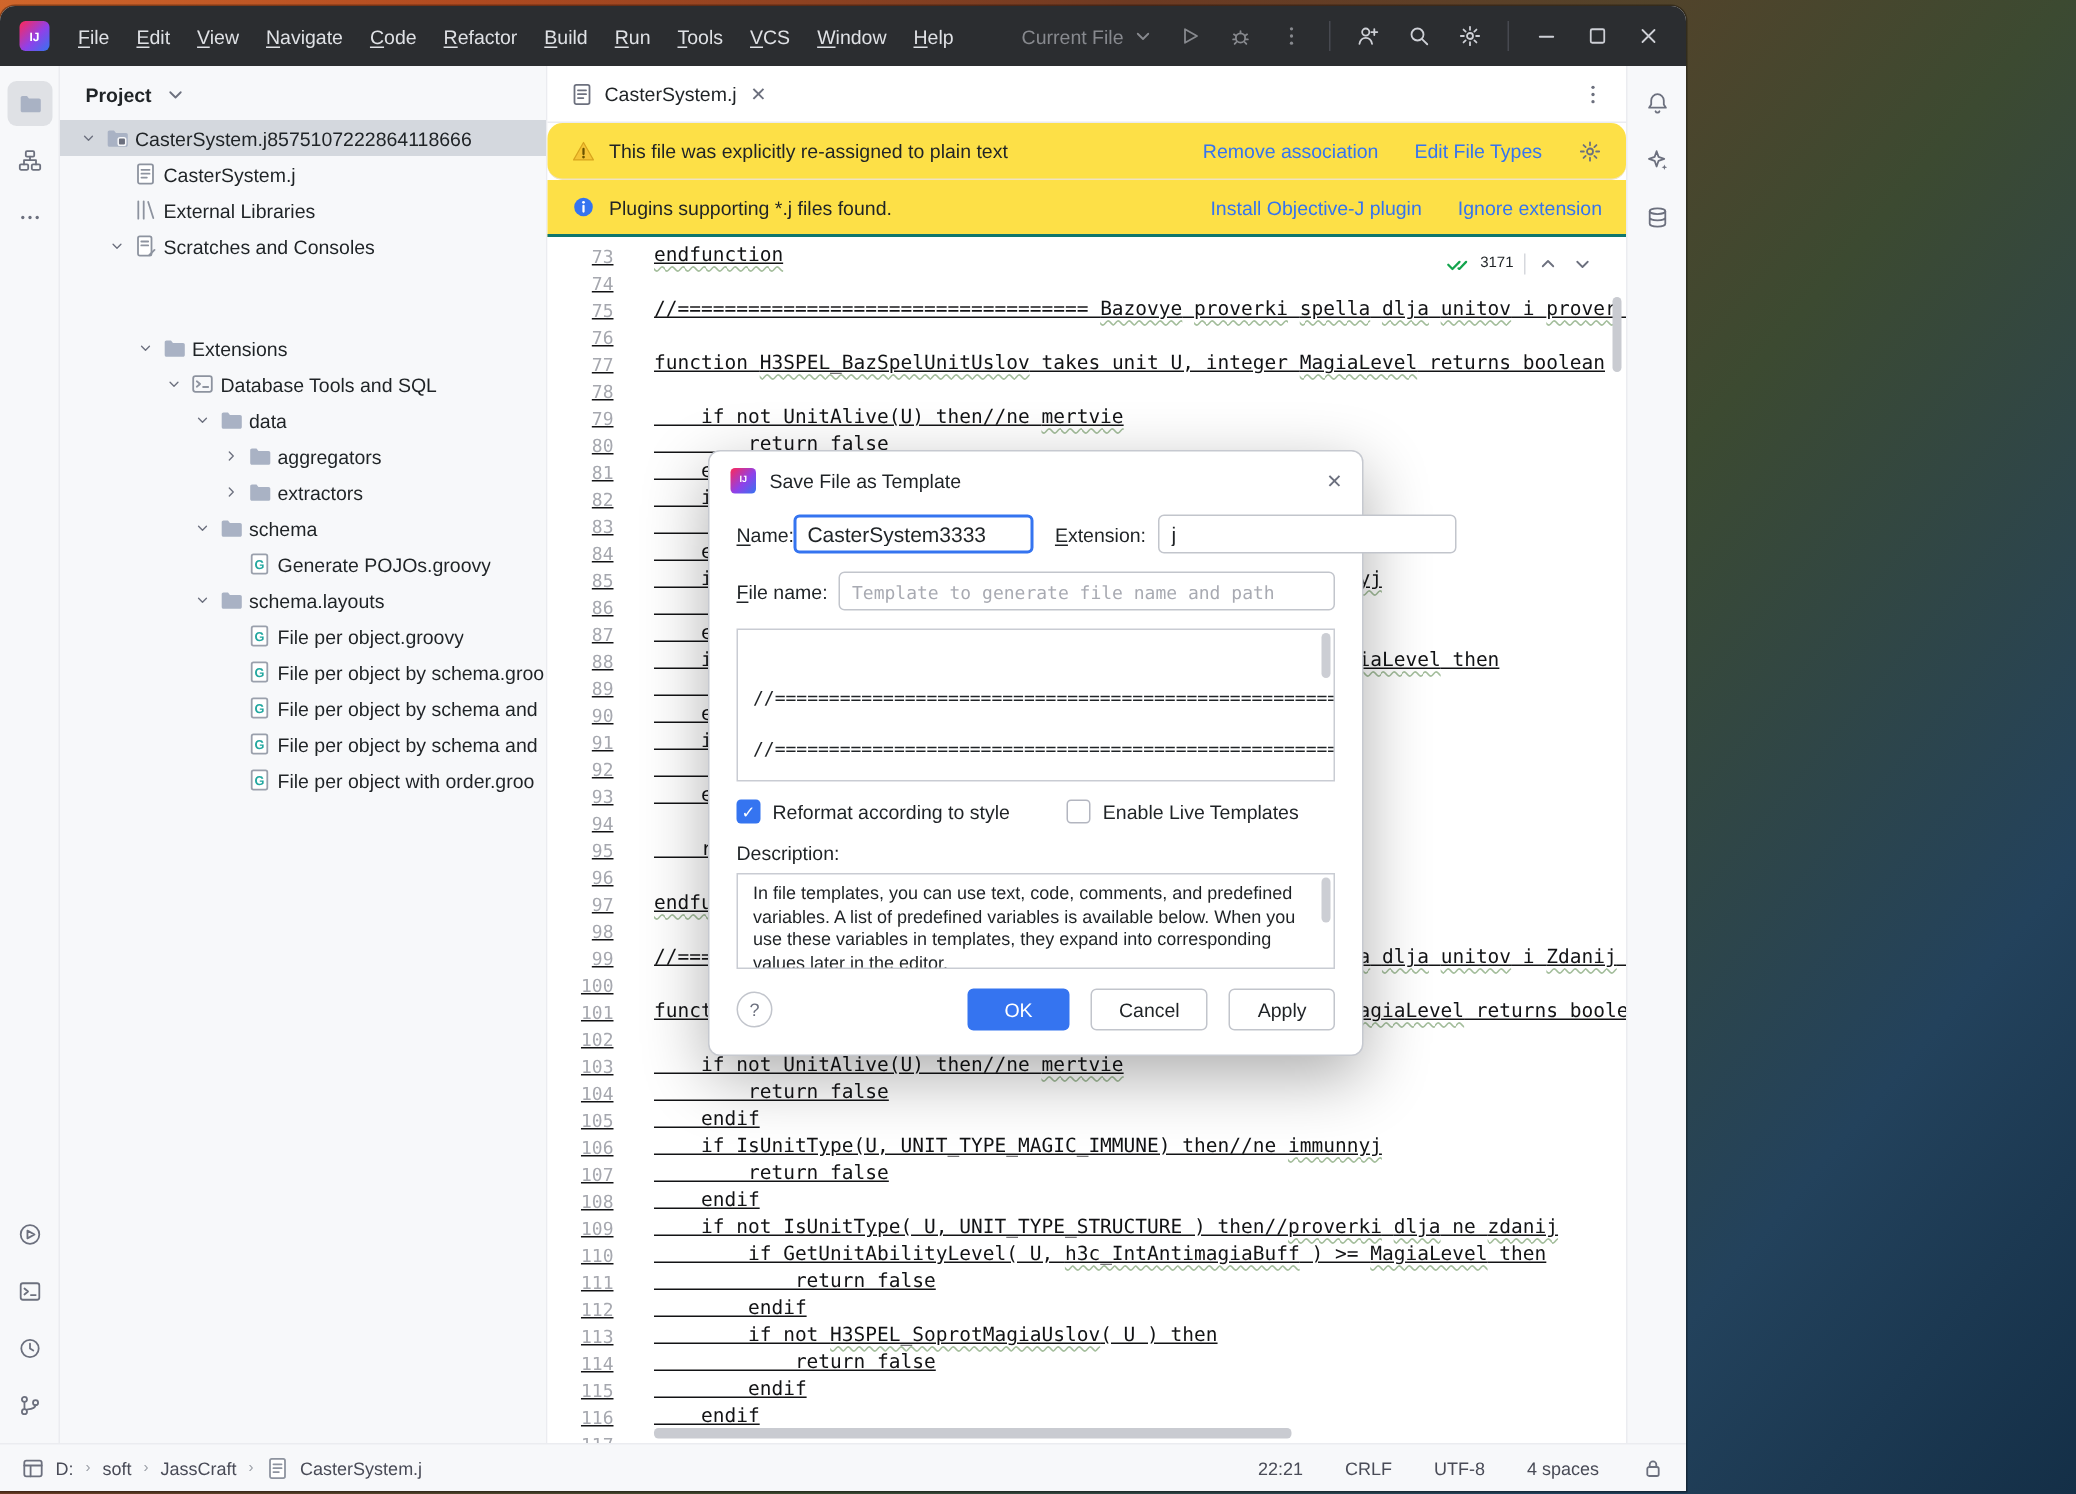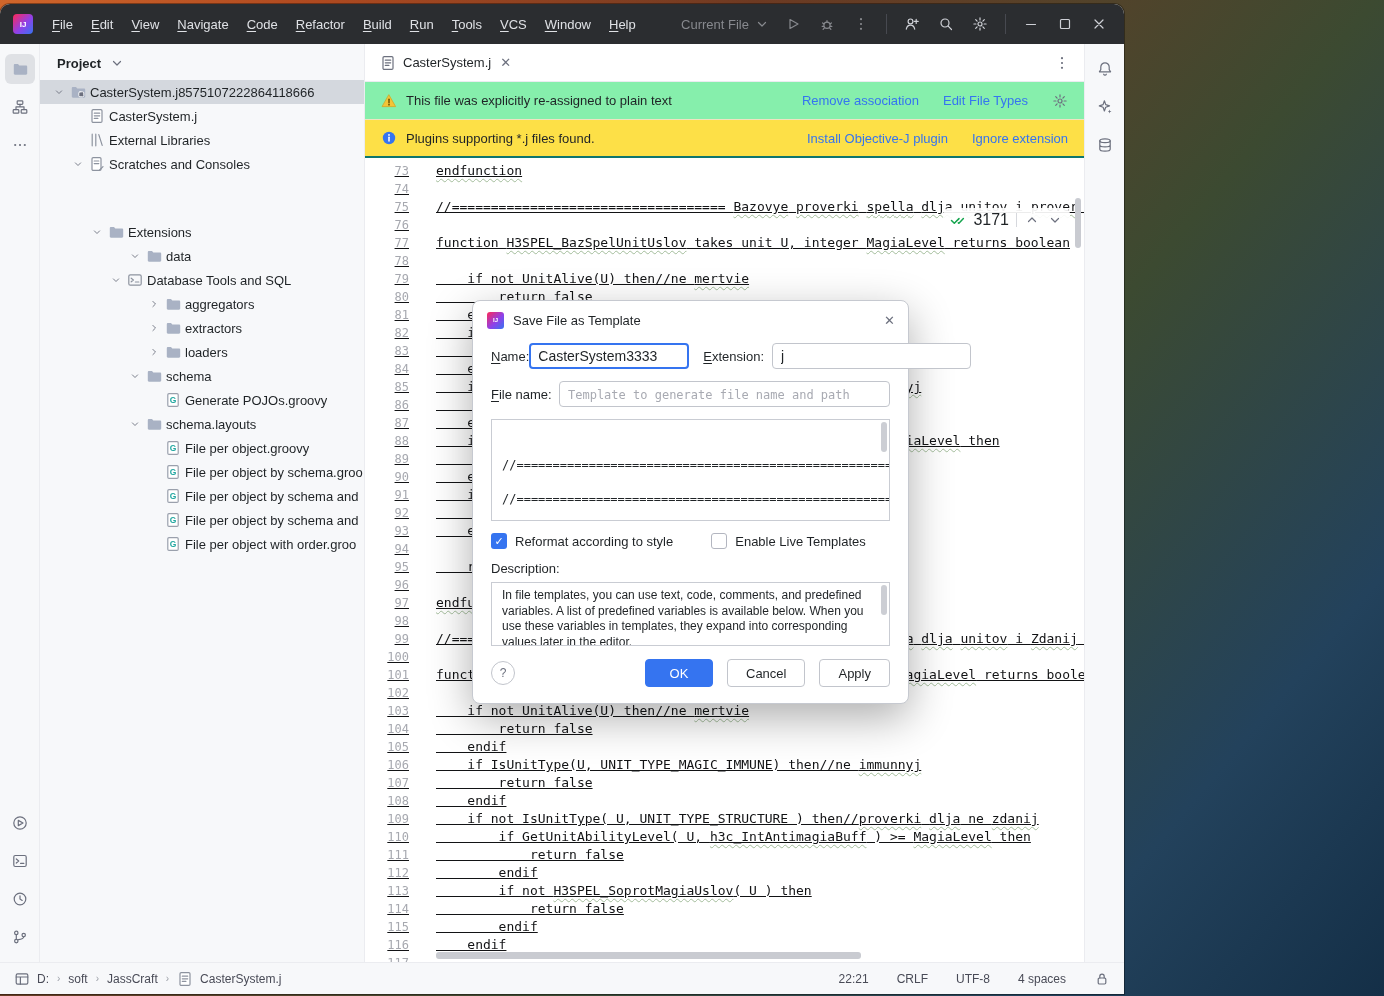--- a/index.html
+++ b/index.html
@@ -53,36 +53,36 @@
   .tlabel { overflow:hidden; }
 
   
   .editor-col { flex:1; min-width:0; display:flex; flex-direction:column; background:#fff; }
   .tabbar { height:38px; flex:0 0 auto; border-bottom:1px solid #ebecf0; display:flex; align-items:center; font-size:13px; }
   .tab { height:100%; display:flex; align-items:center; gap:7px; padding:0 10px 0 15px; }
   .tab-close { color:#6c707e; font-size:13px; padding:0 2px; }
   .tabbar-right { margin-left:auto; padding-right:14px; display:flex; align-items:center; }
 
   .banner { height:38px; flex:0 0 auto; display:flex; align-items:center; gap:9px; padding:0 16px; font-size:13px; }
-  .banner.warning { background:#86efac; border-bottom:1px solid #efe3c2; }
+  .banner.warning { background:#fde047; border-bottom:1px solid #efe3c2;border-radius:10px; }
   .banner.info    { background:#fde047; border-bottom:2px solid #0f766e; }
   .banner .actions { margin-left:auto; display:flex; align-items:center; gap:24px; }
   .link { color:#3574f0; cursor:pointer; }
 
   .editor-wrap { flex:1; min-height:0; position:relative; overflow:hidden;
     font-family:"DejaVu Sans Mono","Liberation Mono",monospace; font-size:13px; line-height:18px;
     color:#121315; padding-top:4px; }
   .code-row { display:flex; height:18px; white-space:pre;text-decoration:underline; }
   .lnum { flex:0 0 44px; text-align:right; color:#a6a8af; font-size:12px; }
   .ltext { padding-left:27px; }
   .typo { text-decoration-line:underline; text-decoration-style:wavy; text-decoration-color:#a3bd9b;
     text-decoration-thickness:1px; text-underline-offset:3px; }
   .inspections { position:absolute; top:6px; right:14px; display:flex; align-items:center; gap:7px;
-    font-size:16px; font-family:"Liberation Sans",sans-serif; color:#1f2326;
-    background:rgba(255,255,255,.92); border-radius:6px; padding:3px 7px;margin-top:44px; }
+    font-size:10px; font-family:"Liberation Sans",sans-serif; color:#1f2326;
+    background:rgba(255,255,255,.92); border-radius:6px; padding:3px 7px; }
   .insp-sep { width:1px; height:14px; background:#d6d8dd; }
   .vscroll { position:absolute; top:40px; right:3px; width:6px; height:50px; background:#c9cbd1; border-radius:3px; }
   .hscroll { position:absolute; bottom:3px; left:71px; width:425px; height:7px; background:#c9cbd1; border-radius:3px; }
 
   
   .statusbar { height:32px; flex:0 0 auto; background:#f7f8fa; border-top:1px solid #ebecf0;
     display:flex; align-items:center; gap:7px; padding:0 14px; font-size:12px; color:#494b57; }
   .crumb-sep { color:#9ca0a8; font-size:10px; padding:0 1px; }
   .sb-right { margin-left:auto; display:flex; align-items:center; gap:28px; }
   .sb-item { cursor:default; }
@@ -335,47 +335,47 @@
                 <path d="M4.5 6.5 8 10l3.5-3.5"></path>
               </svg>
             </span>
             <span class="ticon">
               <svg width="16" height="16" viewBox="0 0 16 16" fill="none" stroke="#8d939f" stroke-width="1.2" stroke-linecap="round" stroke-linejoin="round">
                 <path d="M1.8 4.2c0-.7.5-1.2 1.2-1.2h3l1.3 1.6h6.7c.7 0 1.2.5 1.2 1.2v6.8c0 .7-.5 1.2-1.2 1.2H3c-.7 0-1.2-.5-1.2-1.2z" fill="#a9b2c4" stroke="none"></path>
               </svg>
             </span>
             <span class="tlabel">Extensions</span>
           </div>
-          <div class="tree-row" style="padding-left: 88px;">
-            <span class="chev">
-              <svg width="16" height="16" viewBox="0 0 16 16" fill="none" stroke="#6c707e" stroke-width="1.2" stroke-linecap="round" stroke-linejoin="round">
-                <path d="M4.5 6.5 8 10l3.5-3.5"></path>
-              </svg>
-            </span>
-            <span class="ticon">
-              <svg width="16" height="16" viewBox="0 0 16 16" fill="none" stroke="#8d939f" stroke-width="1.2" stroke-linecap="round" stroke-linejoin="round">
-                <path d="M1.8 4.2c0-.7.5-1.2 1.2-1.2h3l1.3 1.6h6.7c.7 0 1.2.5 1.2 1.2v6.8c0 .7-.5 1.2-1.2 1.2H3c-.7 0-1.2-.5-1.2-1.2z" fill="#a9b2c4" stroke="none"></path>
-              </svg>
-            </span>
-            <span class="tlabel">data</span>
-          </div>
           <div class="tree-row" style="padding-left: 69px;">
             <span class="chev">
               <svg width="16" height="16" viewBox="0 0 16 16" fill="none" stroke="#6c707e" stroke-width="1.2" stroke-linecap="round" stroke-linejoin="round">
                 <path d="M4.5 6.5 8 10l3.5-3.5"></path>
               </svg>
             </span>
             <span class="ticon">
               <svg width="16" height="16" viewBox="0 0 16 16" fill="none" stroke="#8d939f" stroke-width="1.2" stroke-linecap="round" stroke-linejoin="round">
                 <rect x="1.8" y="2.8" width="12.4" height="10.4" rx="1.5"></rect>
                 <path d="m4.2 6.2 2.2 1.8-2.2 1.8M8.4 10h3.4"></path>
               </svg>
             </span>
             <span class="tlabel">Database Tools and SQL</span>
           </div>
+          <div class="tree-row" style="padding-left: 88px;">
+            <span class="chev">
+              <svg width="16" height="16" viewBox="0 0 16 16" fill="none" stroke="#6c707e" stroke-width="1.2" stroke-linecap="round" stroke-linejoin="round">
+                <path d="M4.5 6.5 8 10l3.5-3.5"></path>
+              </svg>
+            </span>
+            <span class="ticon">
+              <svg width="16" height="16" viewBox="0 0 16 16" fill="none" stroke="#8d939f" stroke-width="1.2" stroke-linecap="round" stroke-linejoin="round">
+                <path d="M1.8 4.2c0-.7.5-1.2 1.2-1.2h3l1.3 1.6h6.7c.7 0 1.2.5 1.2 1.2v6.8c0 .7-.5 1.2-1.2 1.2H3c-.7 0-1.2-.5-1.2-1.2z" fill="#a9b2c4" stroke="none"></path>
+              </svg>
+            </span>
+            <span class="tlabel">data</span>
+          </div>
           <div class="tree-row" style="padding-left: 107px;">
             <span class="chev">
               <svg width="16" height="16" viewBox="0 0 16 16" fill="none" stroke="#6c707e" stroke-width="1.2" stroke-linecap="round" stroke-linejoin="round">
                 <path d="M6.5 4.5 10 8l-3.5 3.5"></path>
               </svg>
             </span>
             <span class="ticon">
               <svg width="16" height="16" viewBox="0 0 16 16" fill="none" stroke="#8d939f" stroke-width="1.2" stroke-linecap="round" stroke-linejoin="round">
                 <path d="M1.8 4.2c0-.7.5-1.2 1.2-1.2h3l1.3 1.6h6.7c.7 0 1.2.5 1.2 1.2v6.8c0 .7-.5 1.2-1.2 1.2H3c-.7 0-1.2-.5-1.2-1.2z" fill="#a9b2c4" stroke="none"></path>
               </svg>
@@ -387,33 +387,20 @@
               <svg width="16" height="16" viewBox="0 0 16 16" fill="none" stroke="#6c707e" stroke-width="1.2" stroke-linecap="round" stroke-linejoin="round">
                 <path d="M6.5 4.5 10 8l-3.5 3.5"></path>
               </svg>
             </span>
             <span class="ticon">
               <svg width="16" height="16" viewBox="0 0 16 16" fill="none" stroke="#8d939f" stroke-width="1.2" stroke-linecap="round" stroke-linejoin="round">
                 <path d="M1.8 4.2c0-.7.5-1.2 1.2-1.2h3l1.3 1.6h6.7c.7 0 1.2.5 1.2 1.2v6.8c0 .7-.5 1.2-1.2 1.2H3c-.7 0-1.2-.5-1.2-1.2z" fill="#a9b2c4" stroke="none"></path>
               </svg>
             </span>
             <span class="tlabel">extractors</span>
-          </div>
-          <div class="tree-row" style="padding-left: 107px;">
-            <span class="chev">
-              <svg width="16" height="16" viewBox="0 0 16 16" fill="none" stroke="#6c707e" stroke-width="1.2" stroke-linecap="round" stroke-linejoin="round">
-                <path d="M6.5 4.5 10 8l-3.5 3.5"></path>
-              </svg>
-            </span>
-            <span class="ticon">
-              <svg width="16" height="16" viewBox="0 0 16 16" fill="none" stroke="#8d939f" stroke-width="1.2" stroke-linecap="round" stroke-linejoin="round">
-                <path d="M1.8 4.2c0-.7.5-1.2 1.2-1.2h3l1.3 1.6h6.7c.7 0 1.2.5 1.2 1.2v6.8c0 .7-.5 1.2-1.2 1.2H3c-.7 0-1.2-.5-1.2-1.2z" fill="#a9b2c4" stroke="none"></path>
-              </svg>
-            </span>
-            <span class="tlabel">loaders</span>
           </div>
           <div class="tree-row" style="padding-left: 88px;">
             <span class="chev">
               <svg width="16" height="16" viewBox="0 0 16 16" fill="none" stroke="#6c707e" stroke-width="1.2" stroke-linecap="round" stroke-linejoin="round">
                 <path d="M4.5 6.5 8 10l3.5-3.5"></path>
               </svg>
             </span>
             <span class="ticon">
               <svg width="16" height="16" viewBox="0 0 16 16" fill="none" stroke="#8d939f" stroke-width="1.2" stroke-linecap="round" stroke-linejoin="round">
                 <path d="M1.8 4.2c0-.7.5-1.2 1.2-1.2h3l1.3 1.6h6.7c.7 0 1.2.5 1.2 1.2v6.8c0 .7-.5 1.2-1.2 1.2H3c-.7 0-1.2-.5-1.2-1.2z" fill="#a9b2c4" stroke="none"></path>

